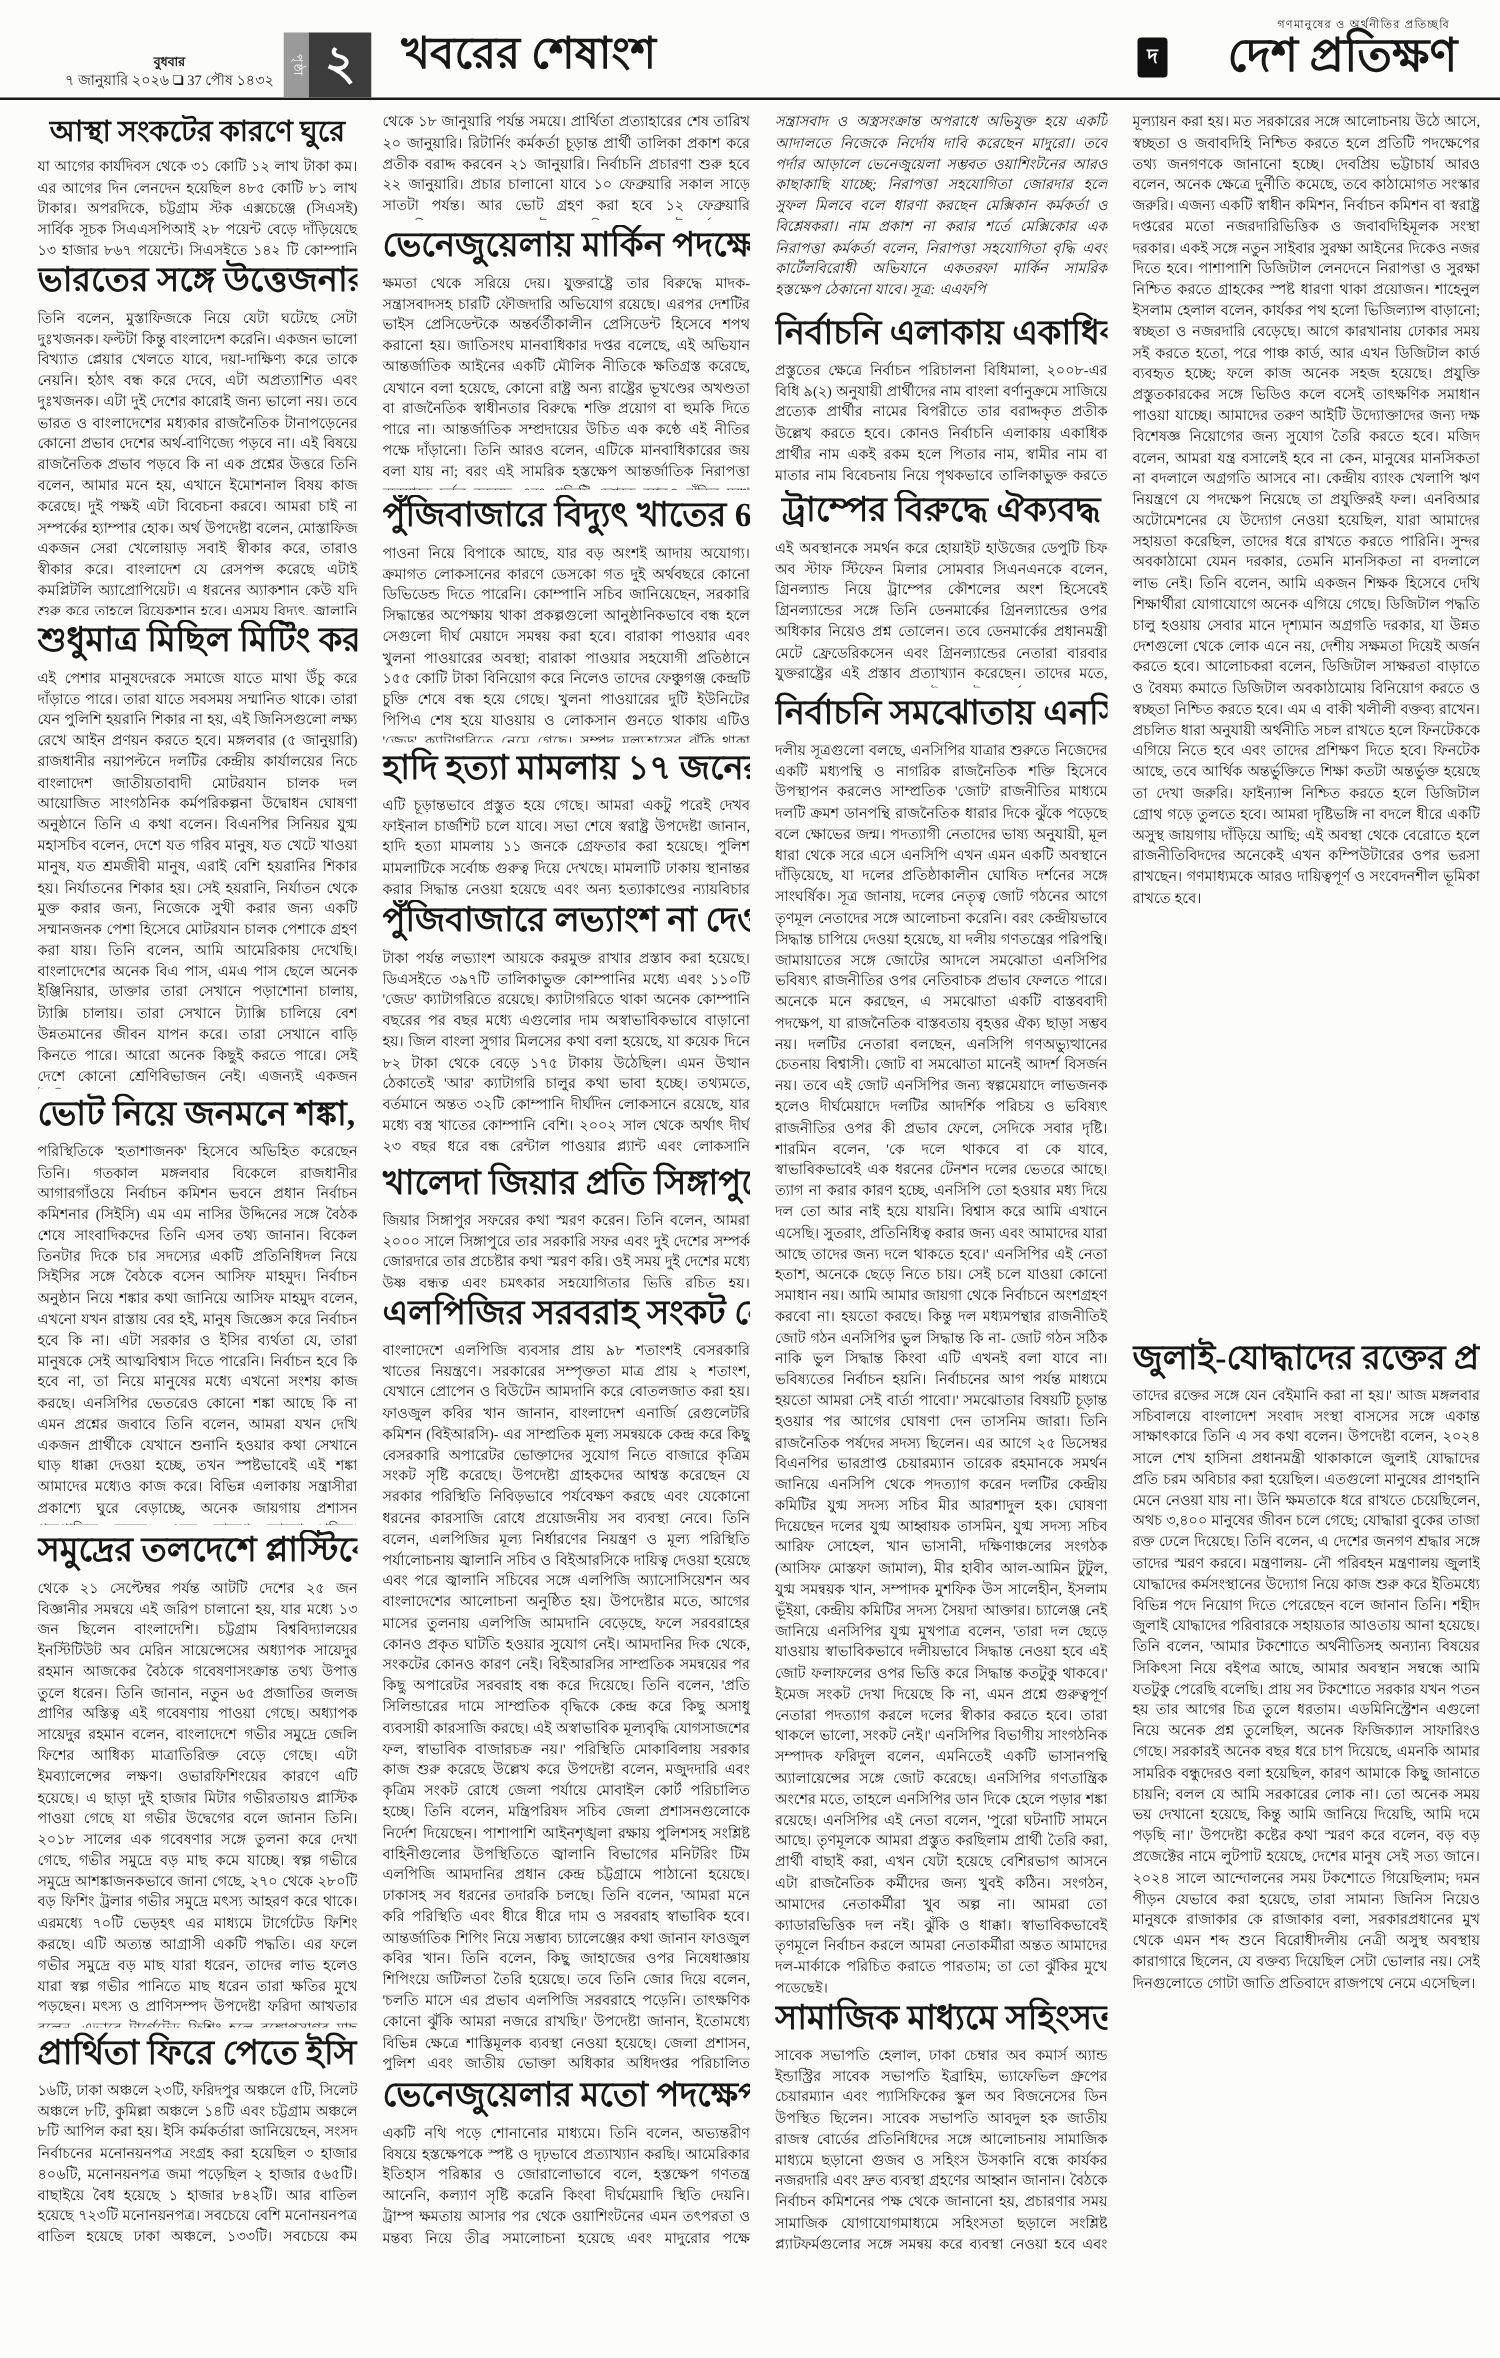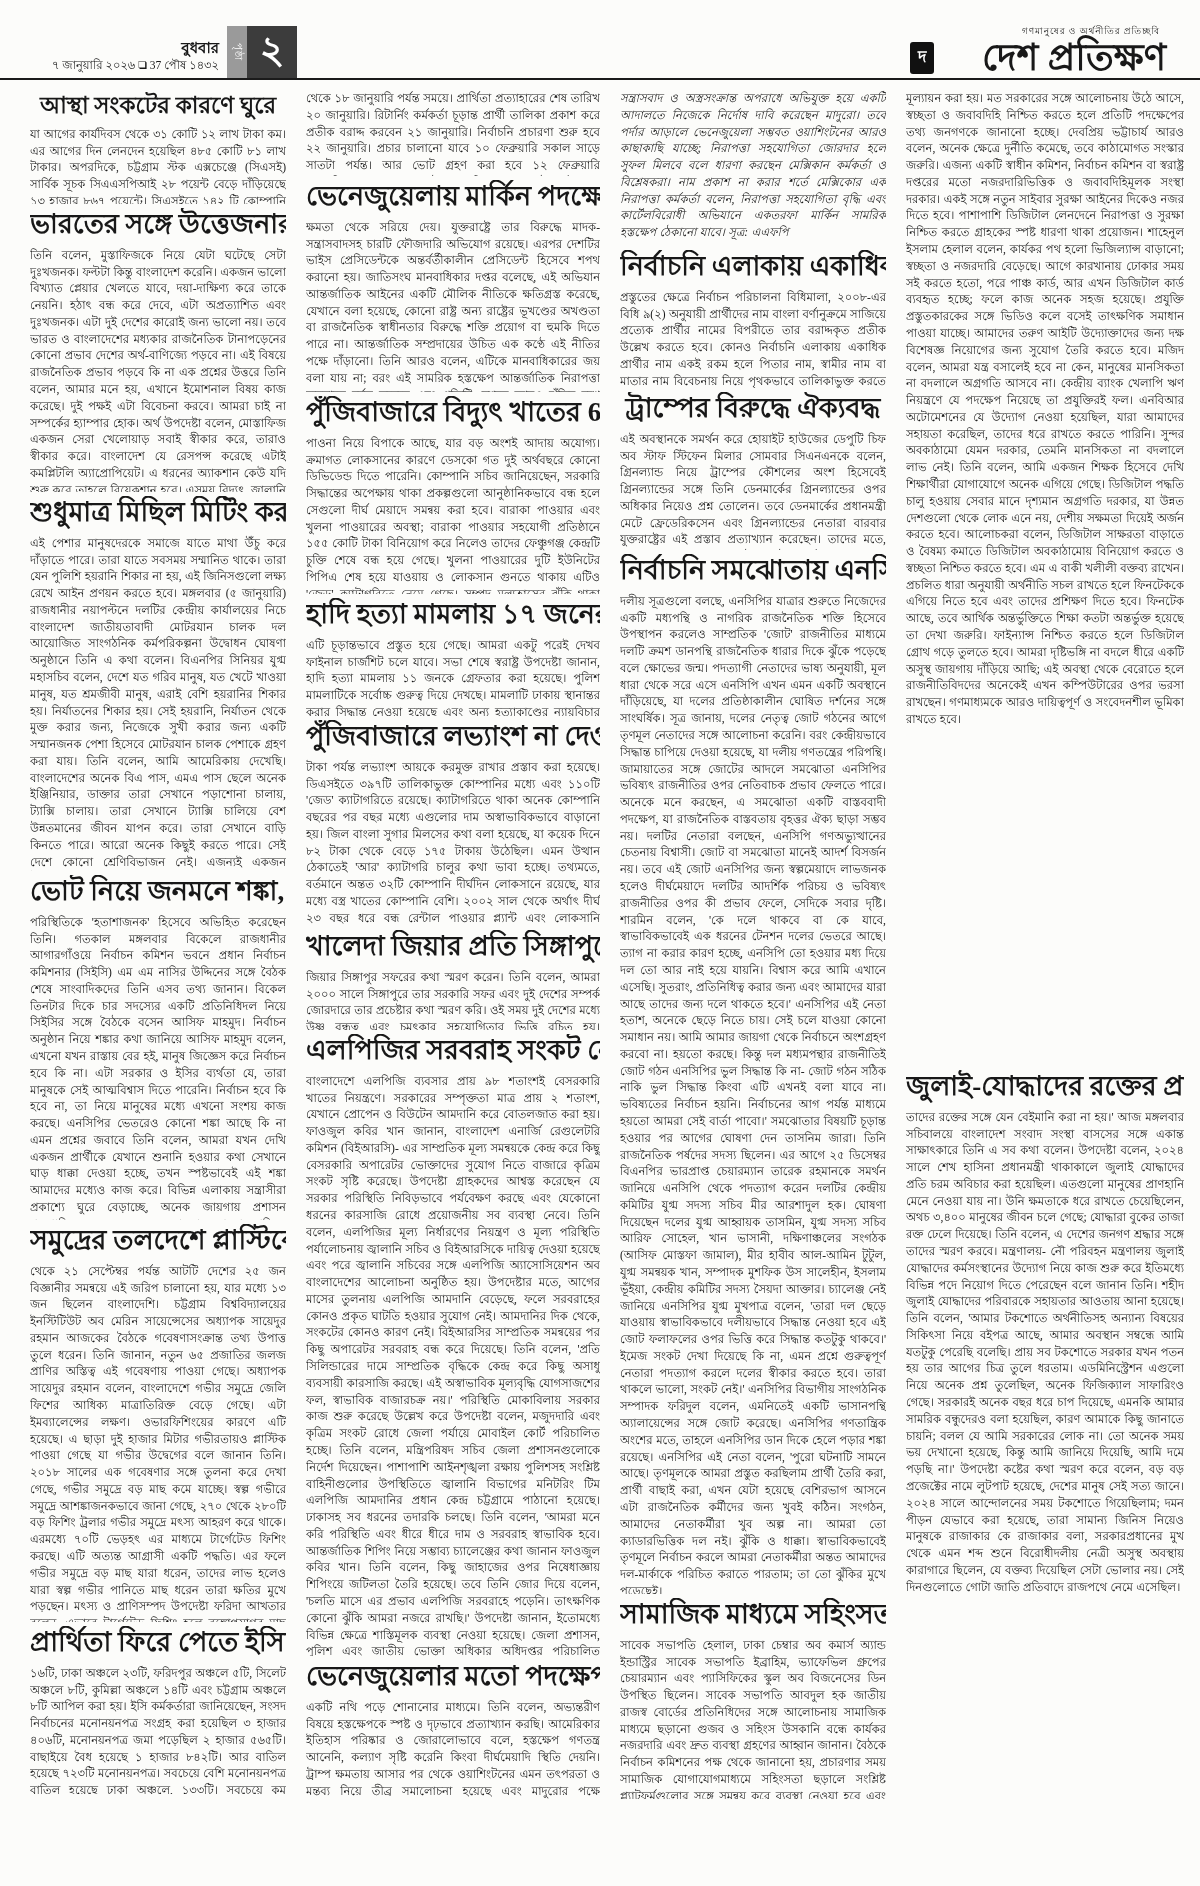--- a/index.html
+++ b/index.html
@@ -19,21 +19,21 @@
     border-bottom:2px solid #1b1b1b;
     display:flex;align-items:flex-end;
     position:relative;
   }
   .date-block{
     text-align:right;
     line-height:1.25;
     padding-bottom:6px;
     white-space:nowrap;
   }
-  .date-block .weekday{font-weight:bold;font-size:15px;}
+  .date-block .weekday{font-weight:bold;font-size:10px;text-align:center;}
   .date-block .dateline{font-size:11.5px;}
   .page-tag{
     display:flex;align-items:stretch;
     margin:0 10px 0 8px;
     height:52px;
   }
   .page-tag .vlabel{
     background:#9a9a9a;color:#fff;
     width:20px;
     writing-mode:vertical-rl;
@@ -48,21 +48,21 @@
   }
   .section-title{
     font-size:35px;font-weight:bold;
     letter-spacing:0;
     padding:0 0 4px 14px;
     white-space:nowrap;
   }
   .mast-right{
     margin-left:auto;
     text-align:right;
-    padding-bottom:2px;
+    padding-bottom:14px;
     white-space:nowrap;
   }
   .mast-right .tagline{font-size:9px;letter-spacing:1px;margin-right:6px;}
   .brandrow{display:flex;align-items:center;justify-content:flex-end;gap:4px;}
   .brand-emblem{
     width:24px;height:32px;background:#111;color:#fff;
     display:flex;align-items:center;justify-content:center;
     font-size:16px;font-weight:bold;border-radius:3px;
   }
   .brand-name{font-size:37px;font-weight:bold;line-height:1;margin-left:44px;}
@@ -101,20 +101,21 @@
 
 <header class="masthead-bar">
   <div class="date-block">
     <div class="weekday">বুধবার</div>
     <div class="dateline">৭ জানুয়ারি ২০২৬ ❑ 37 পৌষ ১৪৩২</div>
   </div>
   <div class="page-tag">
     <div class="vlabel">পৃষ্ঠা</div>
     <div class="pnum">২</div>
   </div>
+  <div class="section-title">খবরের শেষাংশ</div>
   <div class="mast-right">
     <div class="tagline">গণমানুষের ও অর্থনীতির প্রতিচ্ছবি</div>
     <div class="brandrow">
       <div class="brand-emblem">দ</div>
       <div class="brand-name">দেশ প্রতিক্ষণ</div>
     </div>
   </div>
 </header>
 
 <main id="columns" class="page-body">

